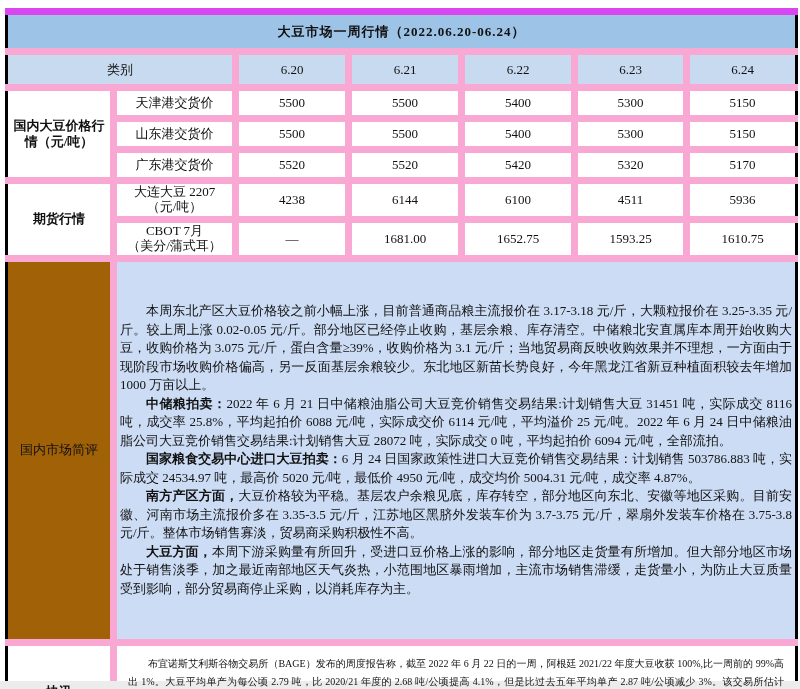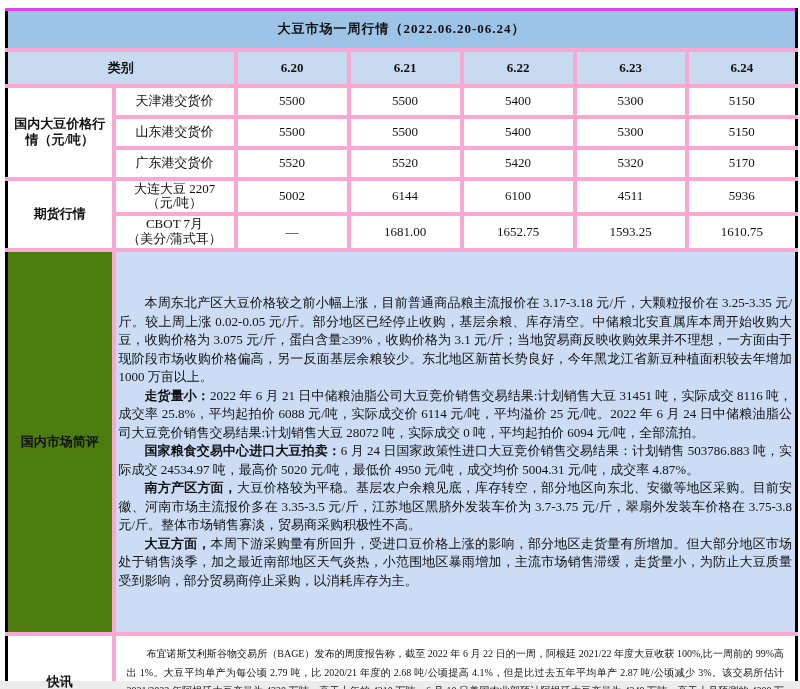--- a/index.html
+++ b/index.html
@@ -14,57 +14,57 @@
     width: 800px; height: 681px;
     background: #ffffff;
     padding: 8px 5px 0 5px;
   }
   table.report {
     border-collapse: collapse;
     width: 790px;
     table-layout: fixed;
   }
   table.report td {
-    border: 4px solid #f9a8d4;
+    border: 7px solid #f9a8d4;
     padding: 1px 3px;
     font-size: 13px;
     text-align: center;
     vertical-align: middle;
   }
-  tr.frame-top td { border-top: 3px solid #d946ef; }
+  tr.frame-top td { border-top: 7px solid #d946ef; }
   tr.frame-bottom td { border-bottom: 3px solid #000; }
   td.frame-left { border-left: 3px solid #000 !important; }
   td.frame-right { border-right: 3px solid #000 !important; }
   tr.sep td { border-top: 2px solid #000; }
 
   .title-cell {
     background: #9DC3E6;
     height: 40px;
     font-size: 17px;
     font-weight: bold;
     letter-spacing: 1px;
   }
   .header-row td {
     background: #C8DAF0;
     height: 36px;
-    font-weight: bold;
+    font-weight: normal;
     font-size: 14px;
   }
   .price-row td { height: 31px; background: #fff; }
   .group-label {
     font-weight: bold;
     background: #fff;
     line-height: 1.25;
   }
   .sub-label { white-space: pre-line; line-height: 1.15; font-family: Liberation Serif, serif; }
   .num-cell { font-size: 13px; }
 
   .commentary-label {
-    background: #4d7c0f;
-    font-weight: bold;
+    background: #a16207;
+    font-weight: normal;
     font-size: 13px;
     margin-top: 12px;
   }
   .commentary-cell {
     background: #CBDCF4;
     text-align: left;
     padding: 2px 6px 2px 6px;
     height: 384px;
     vertical-align: top;
   }
@@ -149,41 +149,41 @@
       <td class="num-cell">5520</td>
       <td class="num-cell">5420</td>
       <td class="num-cell">5320</td>
       <td class="num-cell frame-right">5170</td>
     </tr>
 
     <tr class="price-row sep">
       <td rowspan="2" class="group-label frame-left">期货行情</td>
       <td class="sub-label">大连大豆 2207
 （元/吨）</td>
-      <td class="num-cell">5002</td>
+      <td class="num-cell">4238</td>
       <td class="num-cell">6144</td>
       <td class="num-cell">6100</td>
       <td class="num-cell">4511</td>
       <td class="num-cell frame-right">5936</td>
     </tr>
     <tr class="price-row">
       <td class="sub-label">CBOT 7月
 （美分/蒲式耳）</td>
       <td class="num-cell">—</td>
       <td class="num-cell">1681.00</td>
       <td class="num-cell">1652.75</td>
       <td class="num-cell">1593.25</td>
       <td class="num-cell frame-right">1610.75</td>
     </tr>
 
     <tr class="sep">
       <td class="commentary-label frame-left">国内市场简评</td>
       <td colspan="6" class="commentary-cell frame-right">
         <p><b></b><span>本周东北产区大豆价格较之前小幅上涨，目前普通商品粮主流报价在 3.17-3.18 元/斤，大颗粒报价在 3.25-3.35 元/斤。较上周上涨 0.02-0.05 元/斤。部分地区已经停止收购，基层余粮、库存清空。中储粮北安直属库本周开始收购大豆，收购价格为 3.075 元/斤，蛋白含量≥39%，收购价格为 3.1 元/斤；当地贸易商反映收购效果并不理想，一方面由于现阶段市场收购价格偏高，另一反面基层余粮较少。东北地区新苗长势良好，今年黑龙江省新豆种植面积较去年增加 1000 万亩以上。</span></p>
-        <p><b>走货量小：</b><span>2022 年 6 月 21 日中储粮油脂公司大豆竞价销售交易结果:计划销售大豆 31451 吨，实际成交 8116 吨，成交率 25.8%，平均起拍价 6088 元/吨，实际成交价 6114 元/吨，平均溢价 25 元/吨。2022 年 6 月 24 日中储粮油脂公司大豆竞价销售交易结果:计划销售大豆 28072 吨，实际成交 0 吨，平均起拍价 6094 元/吨，全部流拍。</span></p>
+        <p><b>中储粮拍卖：</b><span>2022 年 6 月 21 日中储粮油脂公司大豆竞价销售交易结果:计划销售大豆 31451 吨，实际成交 8116 吨，成交率 25.8%，平均起拍价 6088 元/吨，实际成交价 6114 元/吨，平均溢价 25 元/吨。2022 年 6 月 24 日中储粮油脂公司大豆竞价销售交易结果:计划销售大豆 28072 吨，实际成交 0 吨，平均起拍价 6094 元/吨，全部流拍。</span></p>
         <p><b>国家粮食交易中心进口大豆拍卖：</b><span>6 月 24 日国家政策性进口大豆竞价销售交易结果：计划销售 503786.883 吨，实际成交 24534.97 吨，最高价 5020 元/吨，最低价 4950 元/吨，成交均价 5004.31 元/吨，成交率 4.87%。</span></p>
         <p><b>南方产区方面，</b><span>大豆价格较为平稳。基层农户余粮见底，库存转空，部分地区向东北、安徽等地区采购。目前安徽、河南市场主流报价多在 3.35-3.5 元/斤，江苏地区黑脐外发装车价为 3.7-3.75 元/斤，翠扇外发装车价格在 3.75-3.8 元/斤。整体市场销售寡淡，贸易商采购积极性不高。</span></p>
         <p><b>大豆方面，</b><span>本周下游采购量有所回升，受进口豆价格上涨的影响，部分地区走货量有所增加。但大部分地区市场处于销售淡季，加之最近南部地区天气炎热，小范围地区暴雨增加，主流市场销售滞缓，走货量小，为防止大豆质量受到影响，部分贸易商停止采购，以消耗库存为主。</span></p>
       </td>
     </tr>
 
     <tr class="sep">
       <td class="news-label frame-left">快讯</td>
       <td colspan="6" class="news-cell frame-right">
         <p>布宜诺斯艾利斯谷物交易所（BAGE）发布的周度报告称，截至 2022 年 6 月 22 日的一周，阿根廷 2021/22 年度大豆收获 100%,比一周前的 99%高出 1%。大豆平均单产为每公顷 2.79 吨，比 2020/21 年度的 2.68 吨/公顷提高 4.1%，但是比过去五年平均单产 2.87 吨/公顷减少 3%。该交易所估计 2021/2022 年阿根廷大豆产量为 4330 万吨，高于上年的 4310 万吨。6 月 10 日美国农业部预计阿根廷大豆产量为 4340 万吨，高于上月预测的 4200 万吨，但是低于上年的 4620 万吨。</p>

